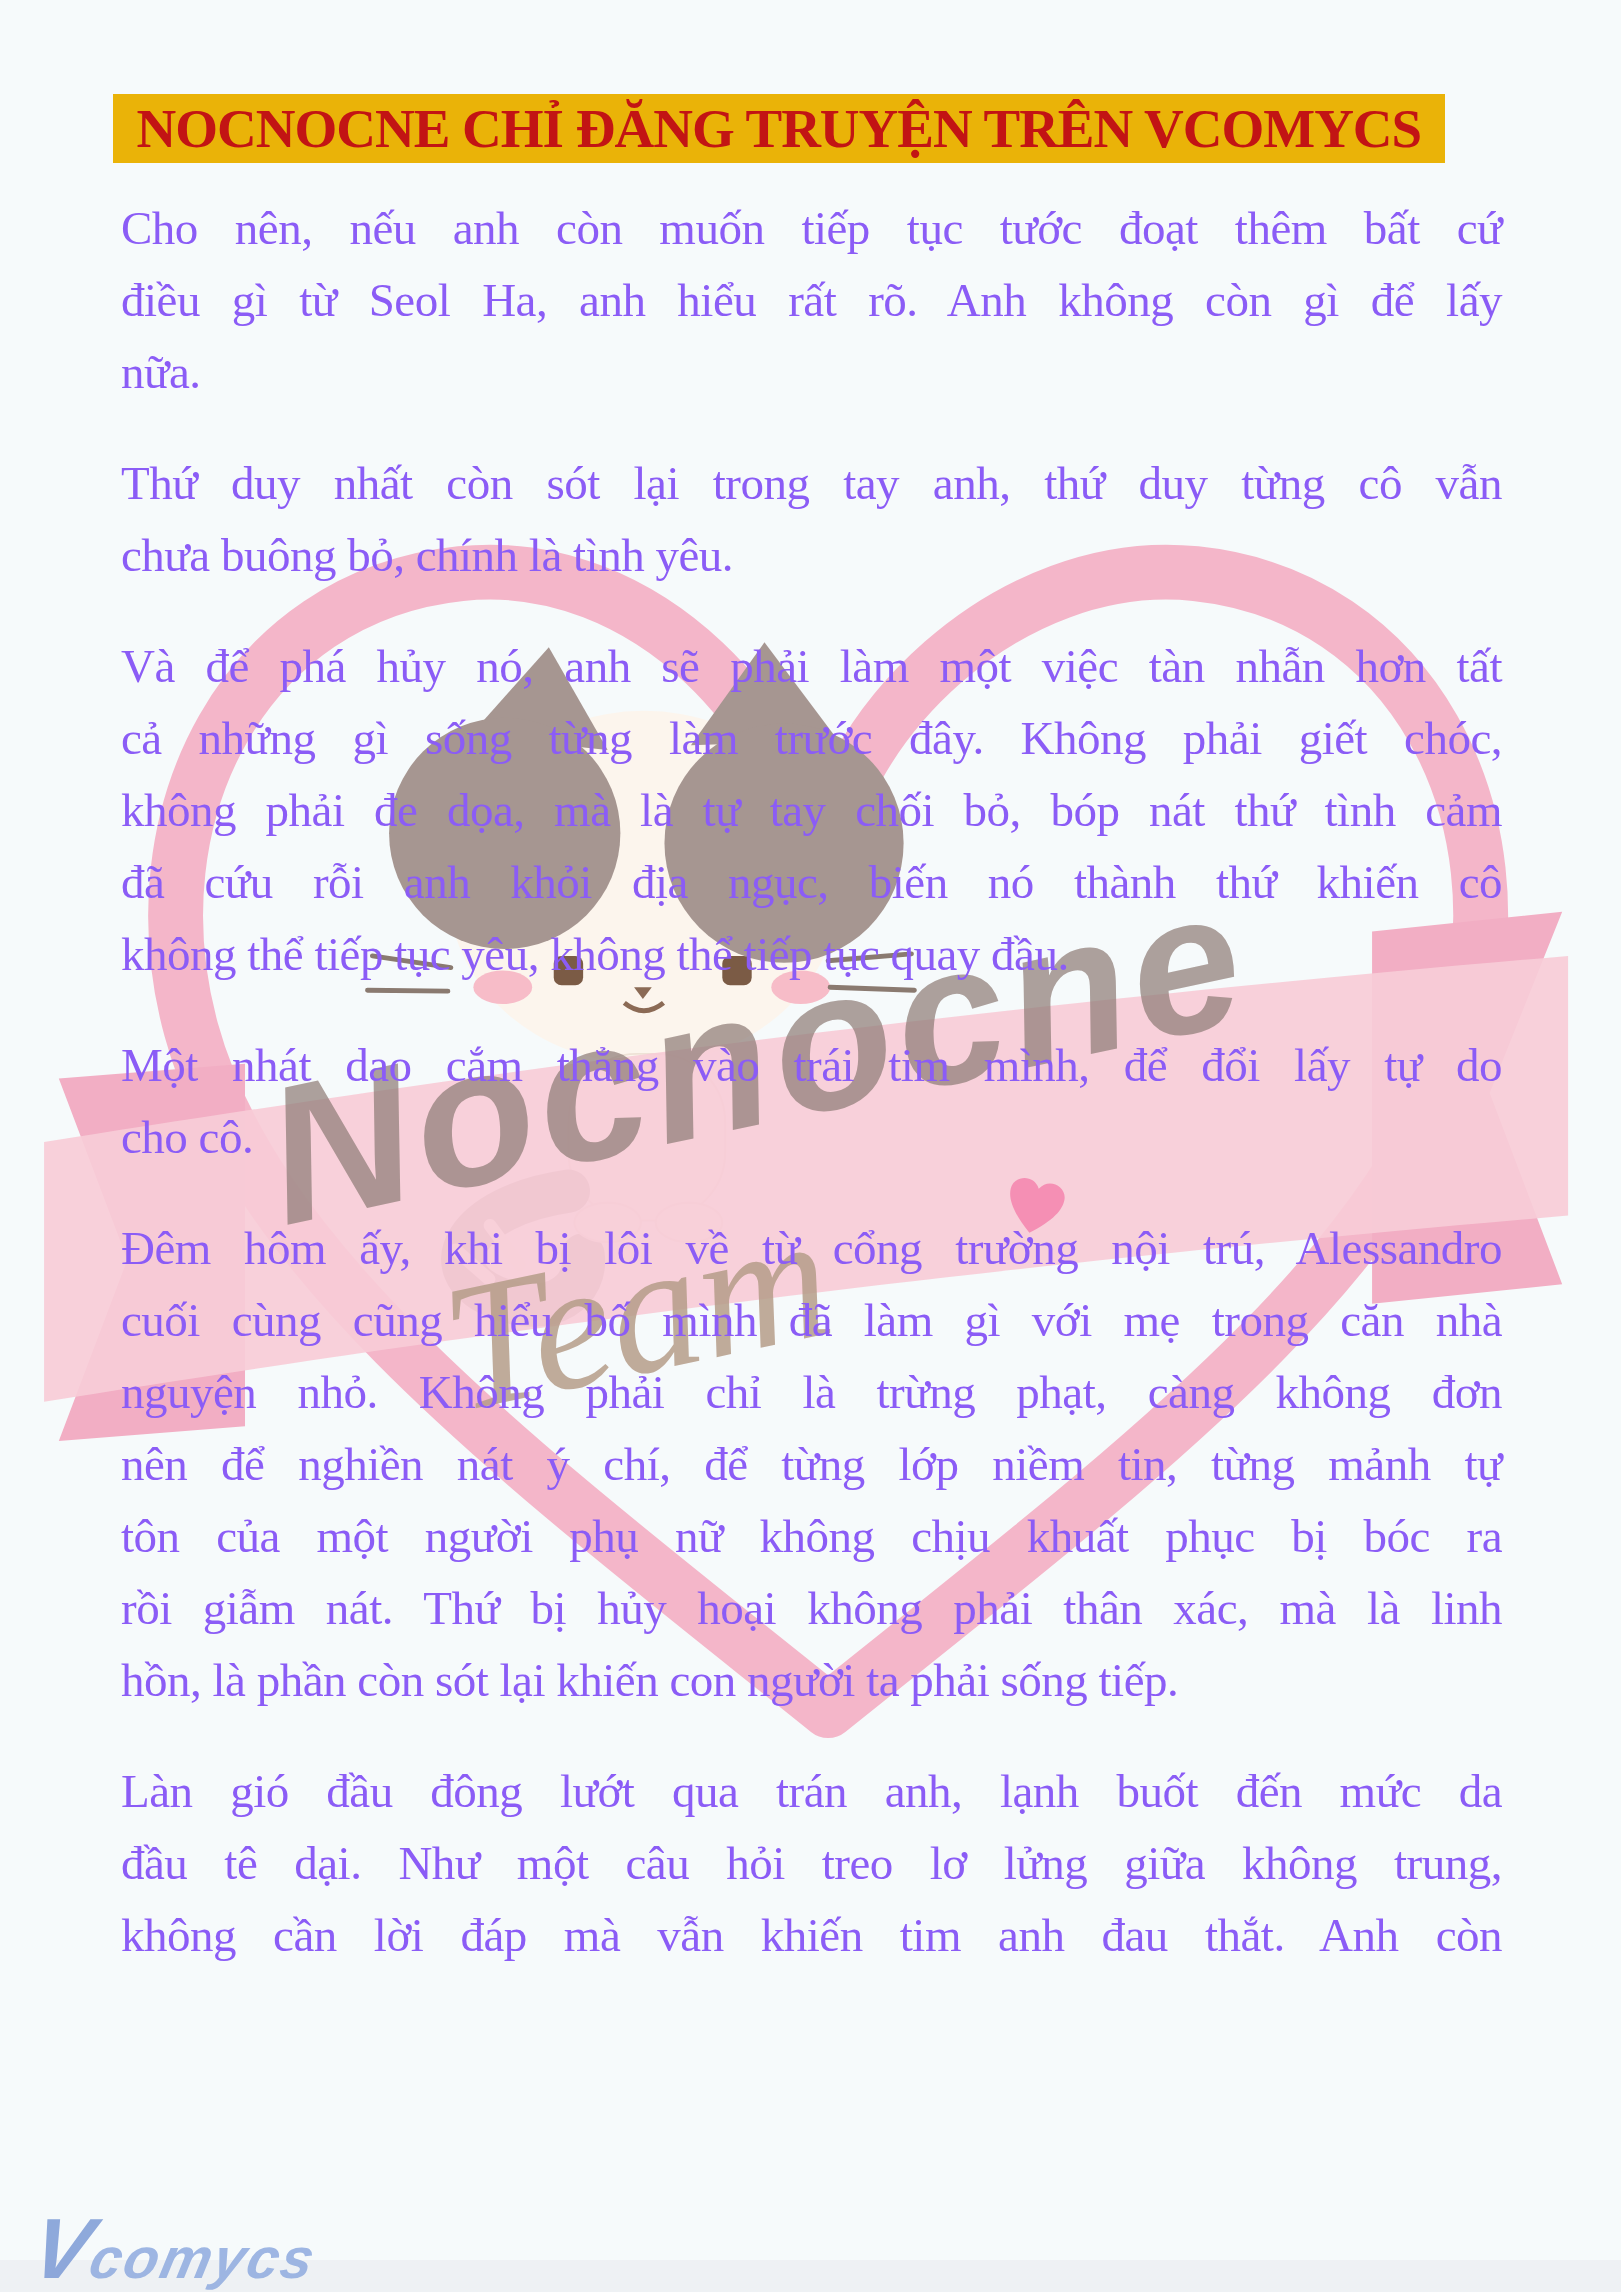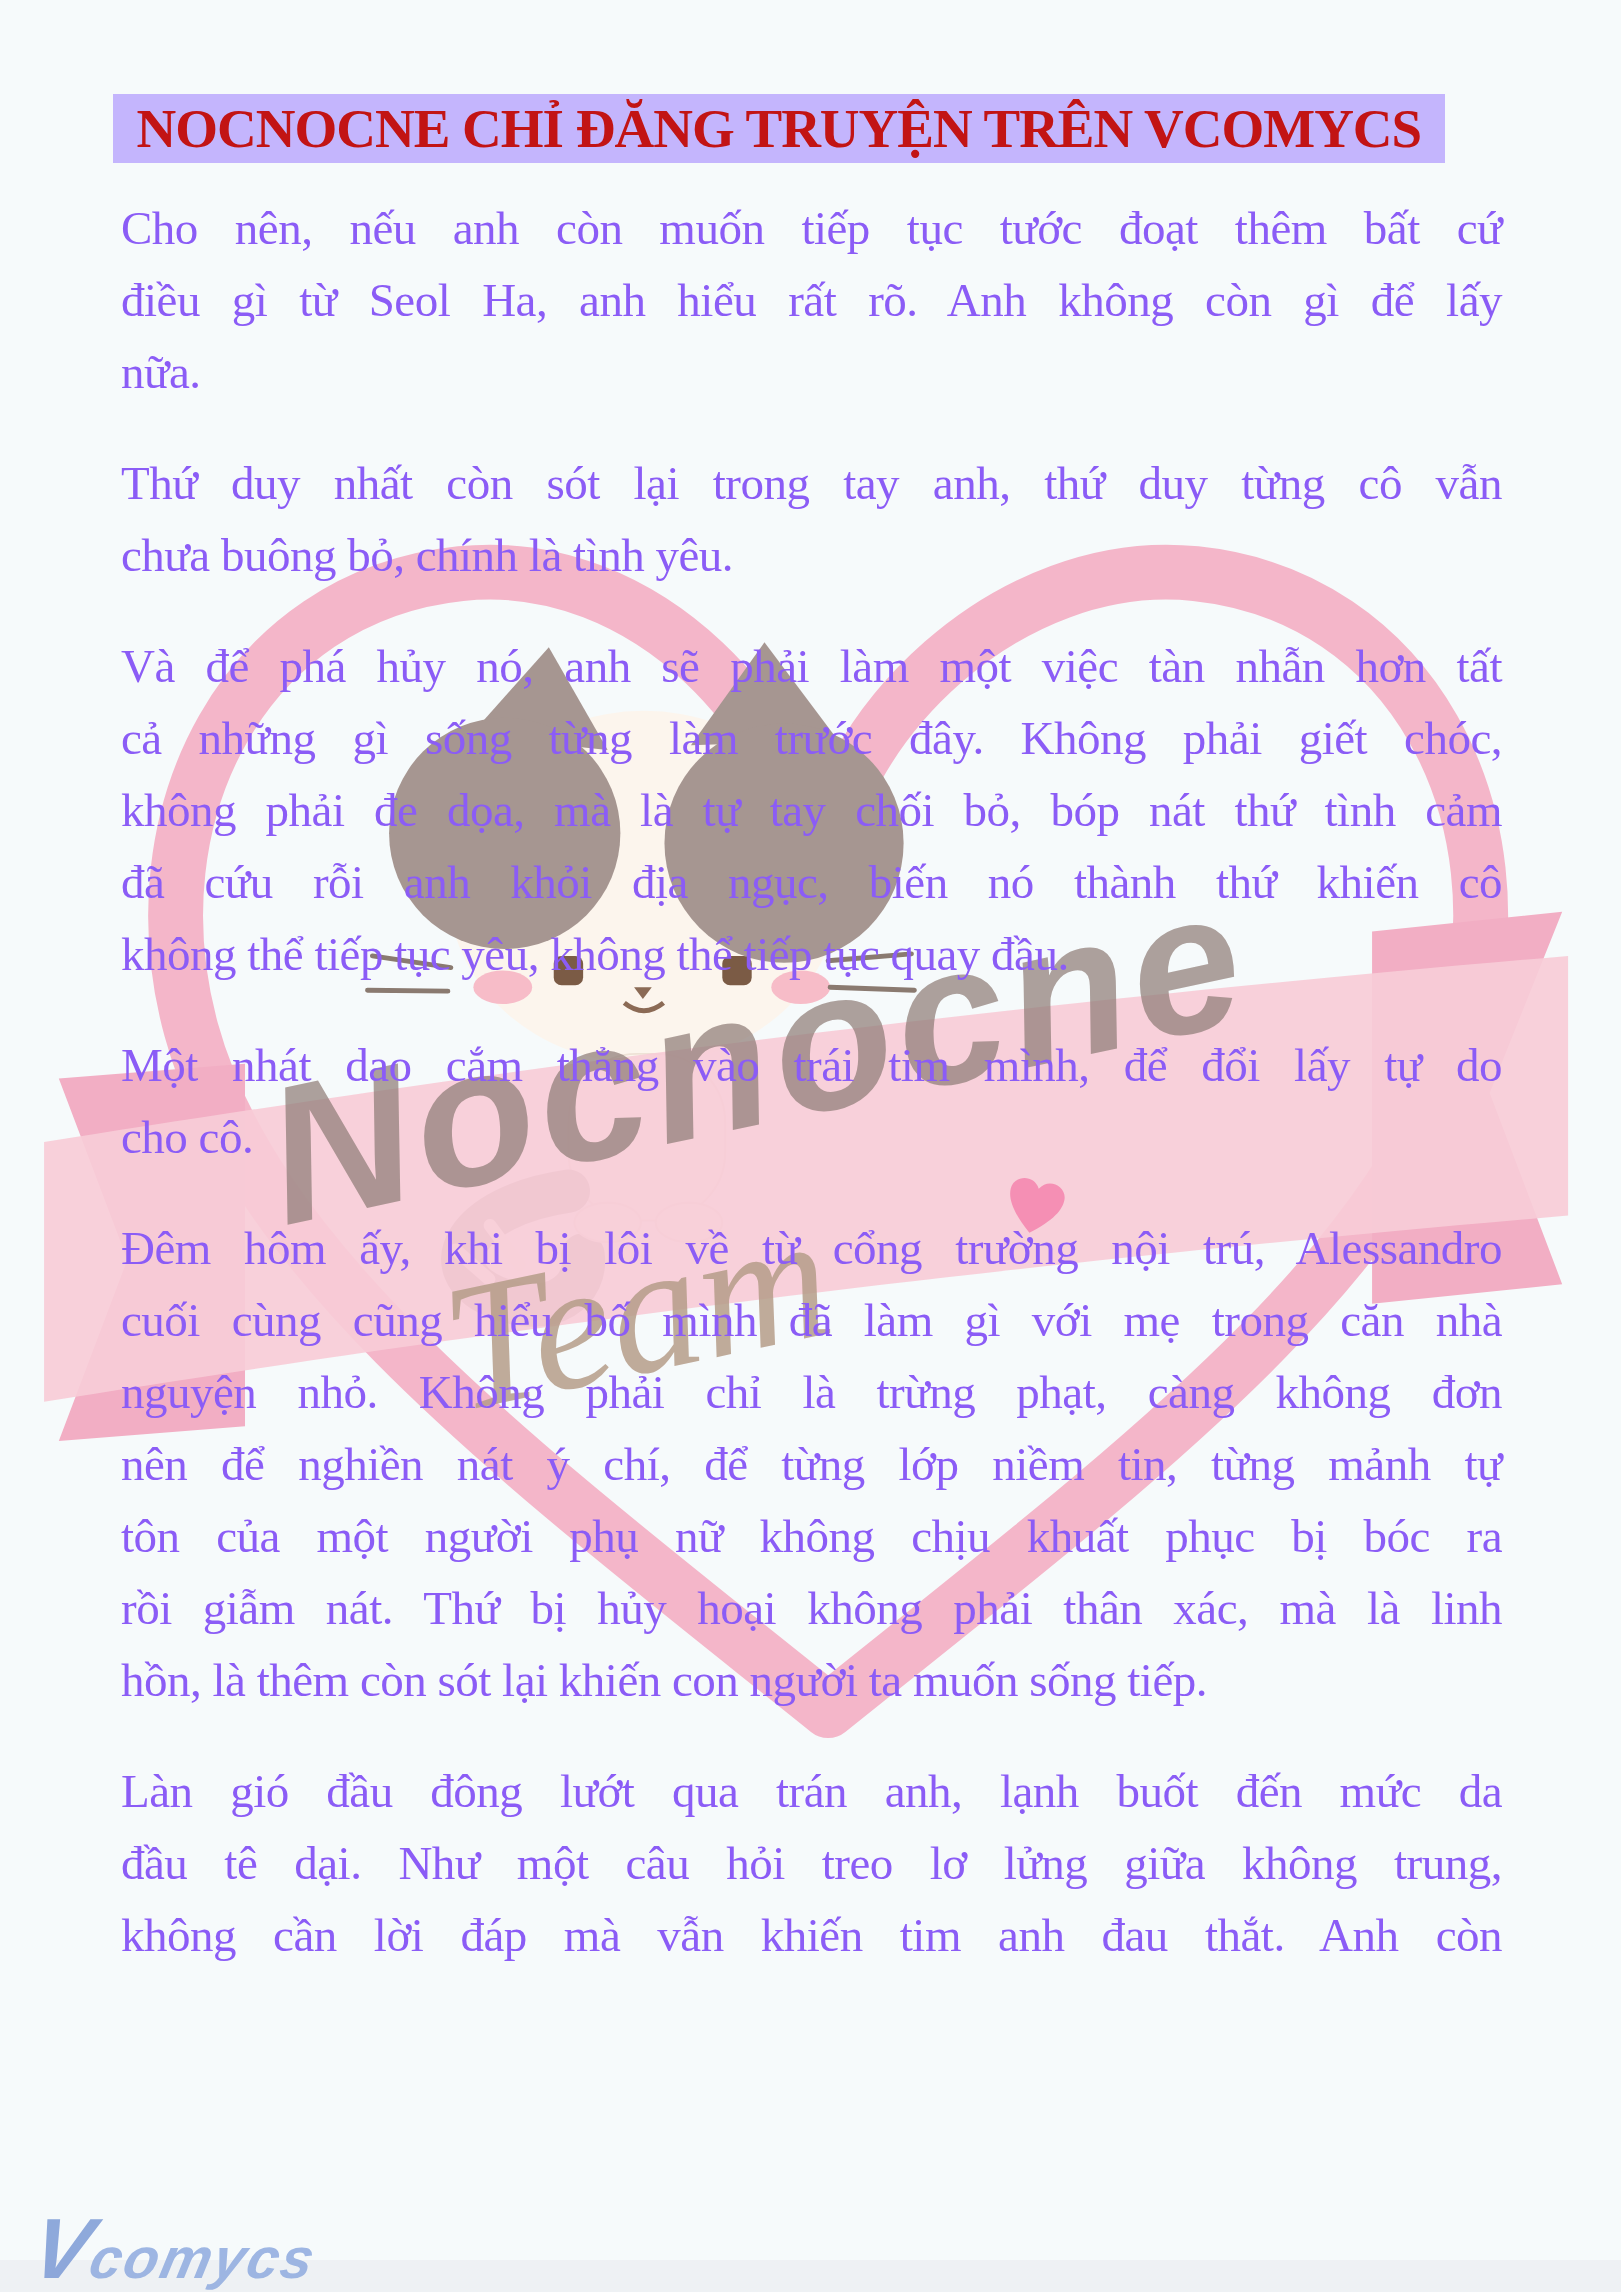--- a/index.html
+++ b/index.html
@@ -1,20 +1,20 @@
 <!DOCTYPE html>
 <html><head>
 <meta charset="utf-8">
 <style>
   html,body{margin:0;padding:0;}
   body{width:1621px;height:2293px;overflow:hidden;}
   .page{position:relative;width:1621px;height:2293px;background:#f6fafb;font-family:"Liberation Serif",serif;}
   .watermark{position:absolute;left:0;top:0;width:1621px;height:2293px;z-index:0;}
   .content{position:relative;z-index:1;}
-  .header-band{display:inline-block;margin:94px 0 29px 113px;background:#c4b5fd;color:#c21414;
+  .header-band{display:inline-block;margin:94px 0 29px 113px;background:#eab308;color:#c21414;
     font-weight:bold;font-size:55px;line-height:69px;padding:0 23.5px;letter-spacing:-1px;white-space:nowrap;}
   .paragraphs{width:1381px;margin:0 120px 0 121px;font-size:47px;line-height:72px;color:#8b5cf6;letter-spacing:-0.5px;}
   .para{margin:0 0 39px 0;}
   .line{text-align:justify;text-align-last:justify;}
   .line.last{text-align-last:left;}
   .footer-logo{position:absolute;left:34px;top:2200px;z-index:1;color:#8fabdf;font-family:"Liberation Sans",sans-serif;
     font-style:italic;font-weight:bold;font-size:57px;letter-spacing:2px;transform:skewX(-12deg);opacity:0.85;}
   .footer-logo::first-letter{font-size:1.5em;color:#7d9bd6;}
   .bottom-strip{position:absolute;left:0;bottom:0;width:100%;height:33px;background:#e9edf0;opacity:0.65;z-index:0;}
 </style>
@@ -86,21 +86,21 @@
           <div class="line">Một nhát dao cắm thẳng vào trái tim mình, để đổi lấy tự do</div>
           <div class="line last">cho cô.</div>
         </div>
         <div class="para">
           <div class="line">Đêm hôm ấy, khi bị lôi về từ cổng trường nội trú, Alessandro</div>
           <div class="line">cuối cùng cũng hiểu bố mình đã làm gì với mẹ trong căn nhà</div>
           <div class="line">nguyện nhỏ. Không phải chỉ là trừng phạt, càng không đơn</div>
           <div class="line">nên để nghiền nát ý chí, để từng lớp niềm tin, từng mảnh tự</div>
           <div class="line">tôn của một người phụ nữ không chịu khuất phục bị bóc ra</div>
           <div class="line">rồi giẫm nát. Thứ bị hủy hoại không phải thân xác, mà là linh</div>
-          <div class="line last">hồn, là thêm còn sót lại khiến con người ta muốn sống tiếp.</div>
+          <div class="line last">hồn, là phần còn sót lại khiến con người ta phải sống tiếp.</div>
         </div>
         <div class="para">
           <div class="line">Làn gió đầu đông lướt qua trán anh, lạnh buốt đến mức da</div>
           <div class="line">đầu tê dại. Như một câu hỏi treo lơ lửng giữa không trung,</div>
           <div class="line">không cần lời đáp mà vẫn khiến tim anh đau thắt. Anh còn</div>
         </div>
       </div>
   </div>
 
   <div class="footer-logo">Vcomycs</div>

